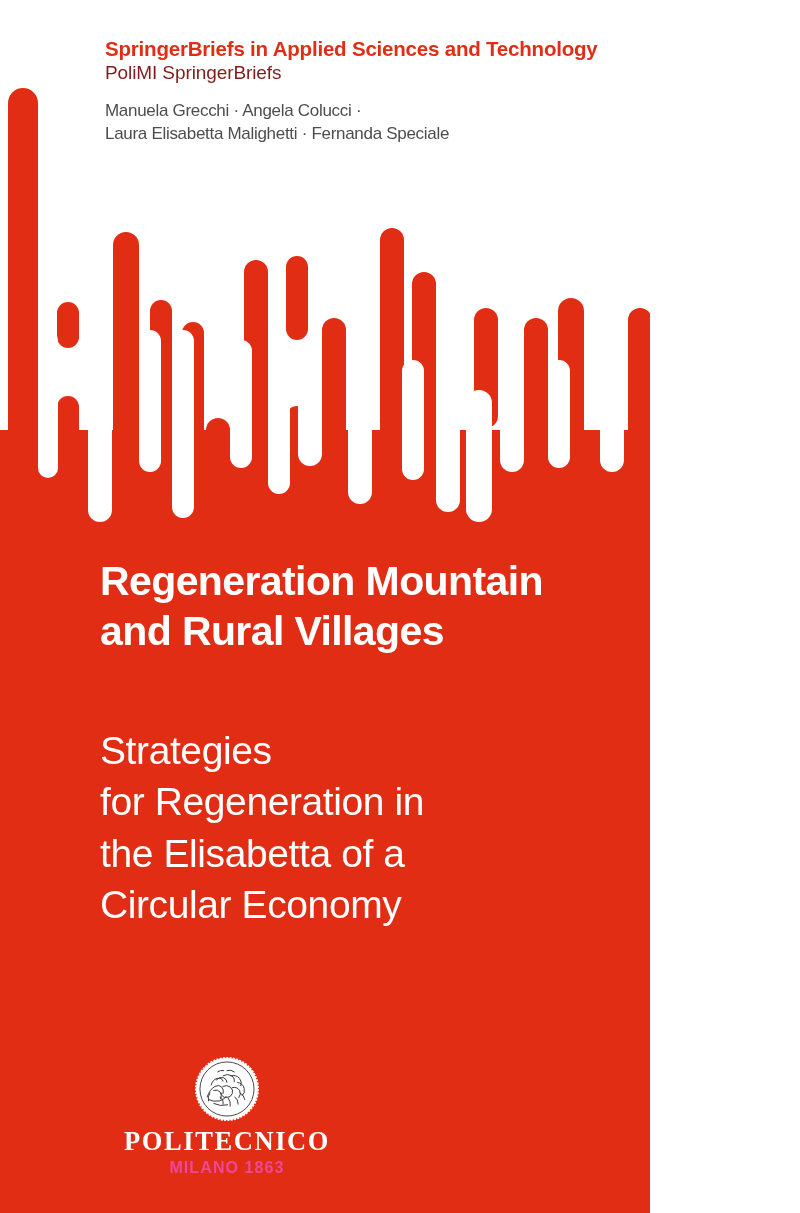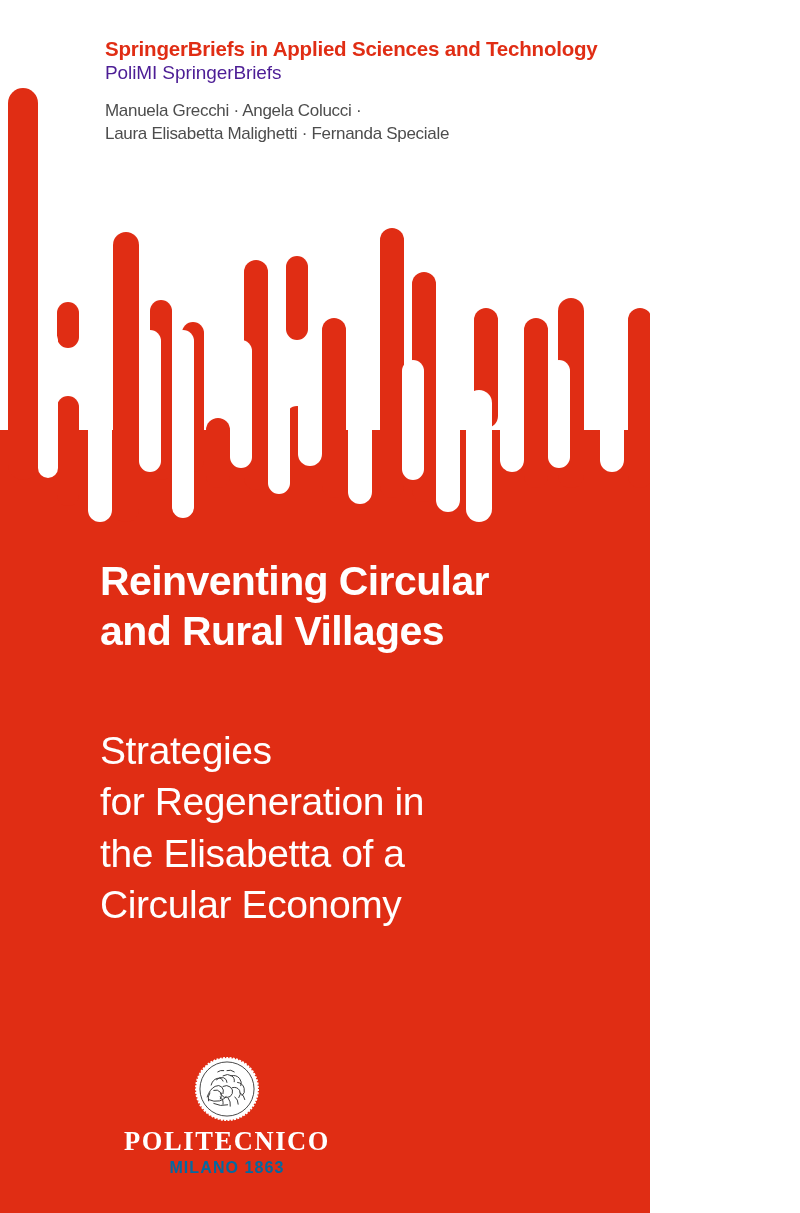--- a/index.html
+++ b/index.html
@@ -58,21 +58,21 @@
     font-size: 20.5px;
     font-weight: bold;
     color: #e02d14;
     letter-spacing: -0.2px;
     line-height: 1.12;
     white-space: nowrap;
   }
   .series-sub {
     font-size: 19px;
     font-weight: normal;
-    color: #4c1d95;
+    color: #7f1d1d;
     letter-spacing: -0.1px;
     line-height: 1.2;
     margin-top: 1px;
     white-space: nowrap;
   }
   #authors {
     position: absolute;
     left: 105px;
     top: 100px;
     width: 680px;
@@ -132,21 +132,21 @@
     margin-top: 6px;
     color: #ffffff;
     font-size: 26.5px;
     font-weight: bold;
     letter-spacing: 1.6px;
     line-height: 1;
     font-family: Liberation Serif, serif;
   }
   #polimi-sub {
     margin-top: 5px;
-    color: #0369a1;
+    color: #ec4899;
     font-size: 16px;
     font-weight: bold;
     letter-spacing: 1.1px;
     line-height: 1;
   }
 
   
   #springer-logo {
     position: absolute;
     left: 515px;
@@ -232,21 +232,21 @@
     <div class="series-main">SpringerBriefs in Applied Sciences and Technology</div>
     <div class="series-sub">PoliMI SpringerBriefs</div>
   </div>
 
   <div id="authors">
     <div class="author-line">Manuela Grecchi · Angela Colucci ·</div>
     <div class="author-line">Laura Elisabetta Malighetti · Fernanda Speciale</div>
   </div>
 
   <div id="title-block">
-    <div class="title-line">Reinventing Circular</div>
+    <div class="title-line">Regeneration Mountain</div>
     <div class="title-line">and Rural Villages</div>
   </div>
 
   <div id="subtitle-block">
     <div class="subtitle-line">Strategies</div>
     <div class="subtitle-line">for Regeneration in</div>
     <div class="subtitle-line">the Elisabetta of a</div>
     <div class="subtitle-line">Circular Economy</div>
   </div>
 

